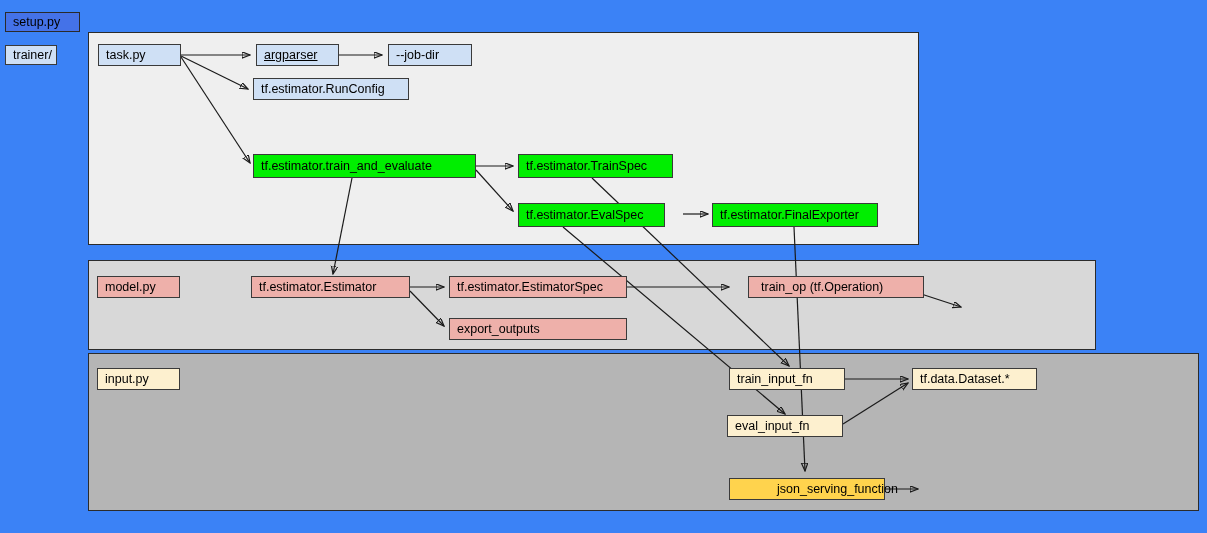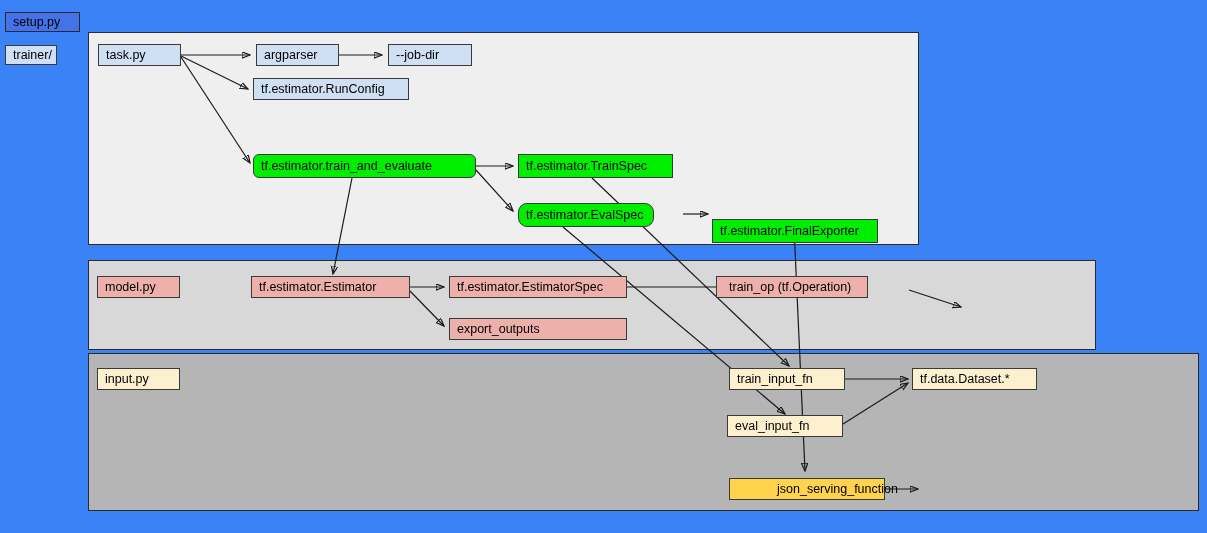--- a/index.html
+++ b/index.html
@@ -131,55 +131,55 @@
   <div class="node n-blue-dark" style="left:5px; top:12px; width:75px; height:20px;">
     <span>setup.py</span>
   </div>
   <div class="node n-blue" style="left:5px; top:45px; width:52px; height:20px;">
     <span>trainer/</span>
   </div>
 
   <div class="node n-blue" style="left:98px; top:44px; width:83px; height:22px;">
     <span>task.py</span>
   </div>
-  <div class="node n-blue" style="left:256px; top:44px; width:83px; height:22px;">
+  <div class="node n-blue" style="left:256px; top:44px; width:83px; height:22px;text-decoration:underline;">
     <span>argparser</span>
   </div>
   <div class="node n-blue" style="left:388px; top:44px; width:84px; height:22px;">
     <span>--job-dir</span>
   </div>
   <div class="node n-blue" style="left:253px; top:78px; width:156px; height:22px;">
     <span>tf.estimator.RunConfig</span>
   </div>
-  <div class="node n-green" style="left:253px; top:154px; width:223px; height:24px;border-radius:6px;">
+  <div class="node n-green" style="left:253px; top:154px; width:223px; height:24px;">
     <span>tf.estimator.train_and_evaluate</span>
   </div>
   <div class="node n-green" style="left:518px; top:154px; width:155px; height:24px;">
     <span>tf.estimator.TrainSpec</span>
   </div>
-  <div class="node n-green" style="left:518px; top:203px; width:136px; height:24px;border-radius:9px;">
+  <div class="node n-green" style="left:518px; top:203px; width:147px; height:24px;">
     <span>tf.estimator.EvalSpec</span>
   </div>
-  <div class="node n-green" style="left:712px; top:203px; width:166px; height:24px;margin-top:16px;">
+  <div class="node n-green" style="left:712px; top:203px; width:166px; height:24px;">
     <span>tf.estimator.FinalExporter</span>
   </div>
 
   <div class="node n-pink" style="left:97px; top:276px; width:83px; height:22px;">
     <span>model.py</span>
   </div>
   <div class="node n-pink" style="left:251px; top:276px; width:159px; height:22px;">
     <span>tf.estimator.Estimator</span>
   </div>
   <div class="node n-pink" style="left:449px; top:276px; width:178px; height:22px;">
     <span>tf.estimator.EstimatorSpec</span>
   </div>
   <div class="node n-pink" style="left:449px; top:318px; width:178px; height:22px;">
     <span>export_outputs</span>
   </div>
-  <div class="node n-pink" style="left:716px; top:276px; width:152px; height:22px;padding-left:12px;">
+  <div class="node n-pink" style="left:748px; top:276px; width:176px; height:22px;padding-left:12px;">
     <span>train_op (tf.Operation)</span>
   </div>
 
 
   <div class="node n-cream" style="left:97px; top:368px; width:83px; height:22px;text-align:right;">
     <span>input.py</span>
   </div>
   <div class="node n-cream" style="left:729px; top:368px; width:116px; height:22px;">
     <span>train_input_fn</span>
   </div>

